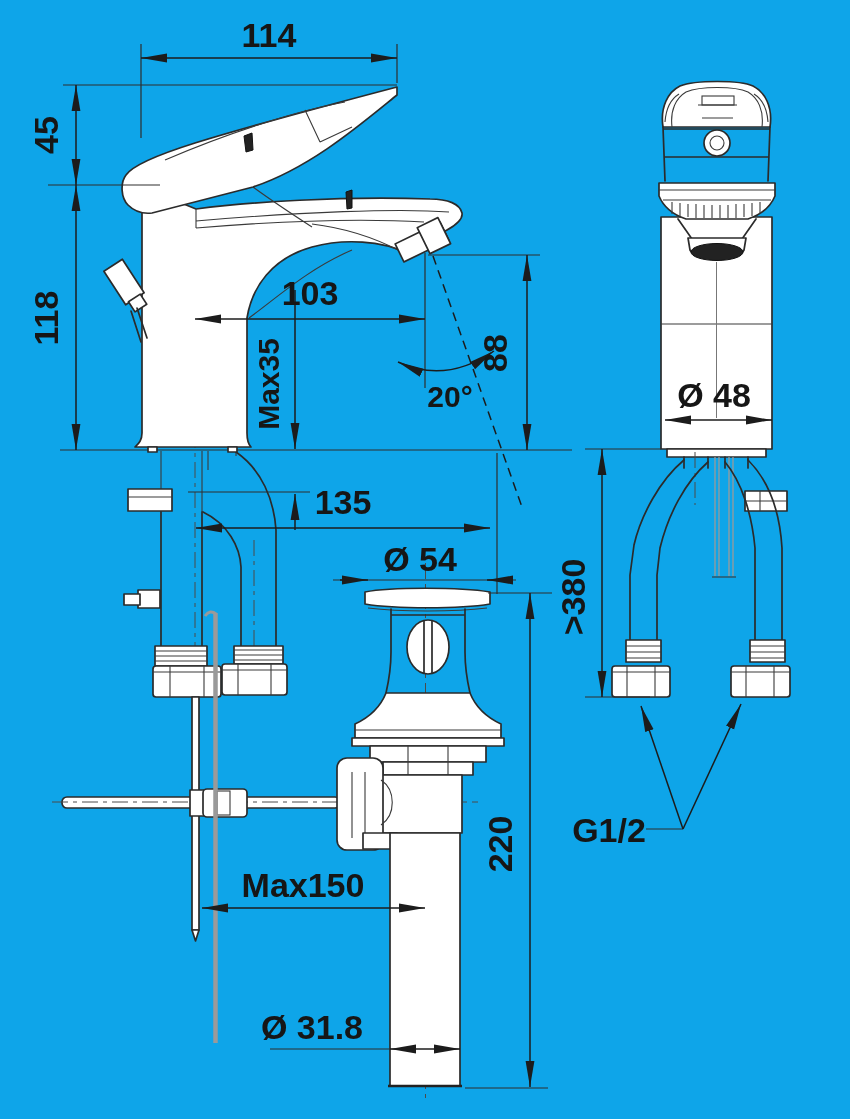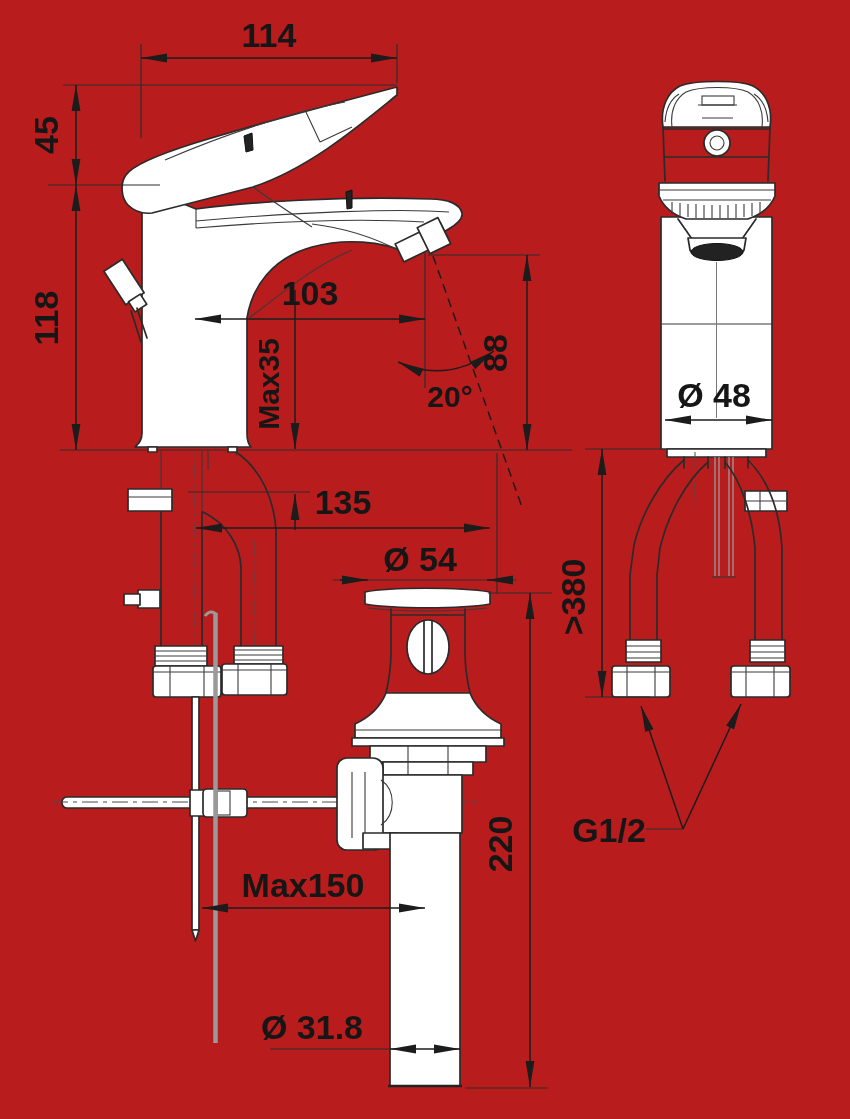--- a/index.html
+++ b/index.html
@@ -1,16 +1,16 @@
 <!DOCTYPE html>
 <html><head>
 <meta charset="utf-8">
 <style>
   html,body{margin:0;padding:0;background:#fff;}
-  .page{width:850px;height:1119px;background:#b91c1c;position:relative;overflow:hidden;}
+  .page{width:850px;height:1119px;background:#0ea5e9;position:relative;overflow:hidden;}
   svg{display:block;}
   .art{stroke:#2b2b2b;stroke-width:1.7;fill:none;stroke-linecap:round;stroke-linejoin:round;}
   .artf{stroke:#2b2b2b;stroke-width:1.7;fill:#ffffff;stroke-linejoin:round;}
   .thin{stroke:#3a3a3a;stroke-width:1.1;fill:none;}
   .dim{stroke:#1c1c1c;stroke-width:1.5;fill:none;}
   .ref{stroke:#2e2e2e;stroke-width:1.2;fill:none;}
   .cl{stroke:#4a4a4a;stroke-width:1;fill:none;stroke-dasharray:16 5 4 5;}
   .dash{stroke:#1c1c1c;stroke-width:1.5;fill:none;stroke-dasharray:9 6;}
   .gray{stroke:#9a9a9a;fill:none;}
   .dark{fill:#222;stroke:#111;}

